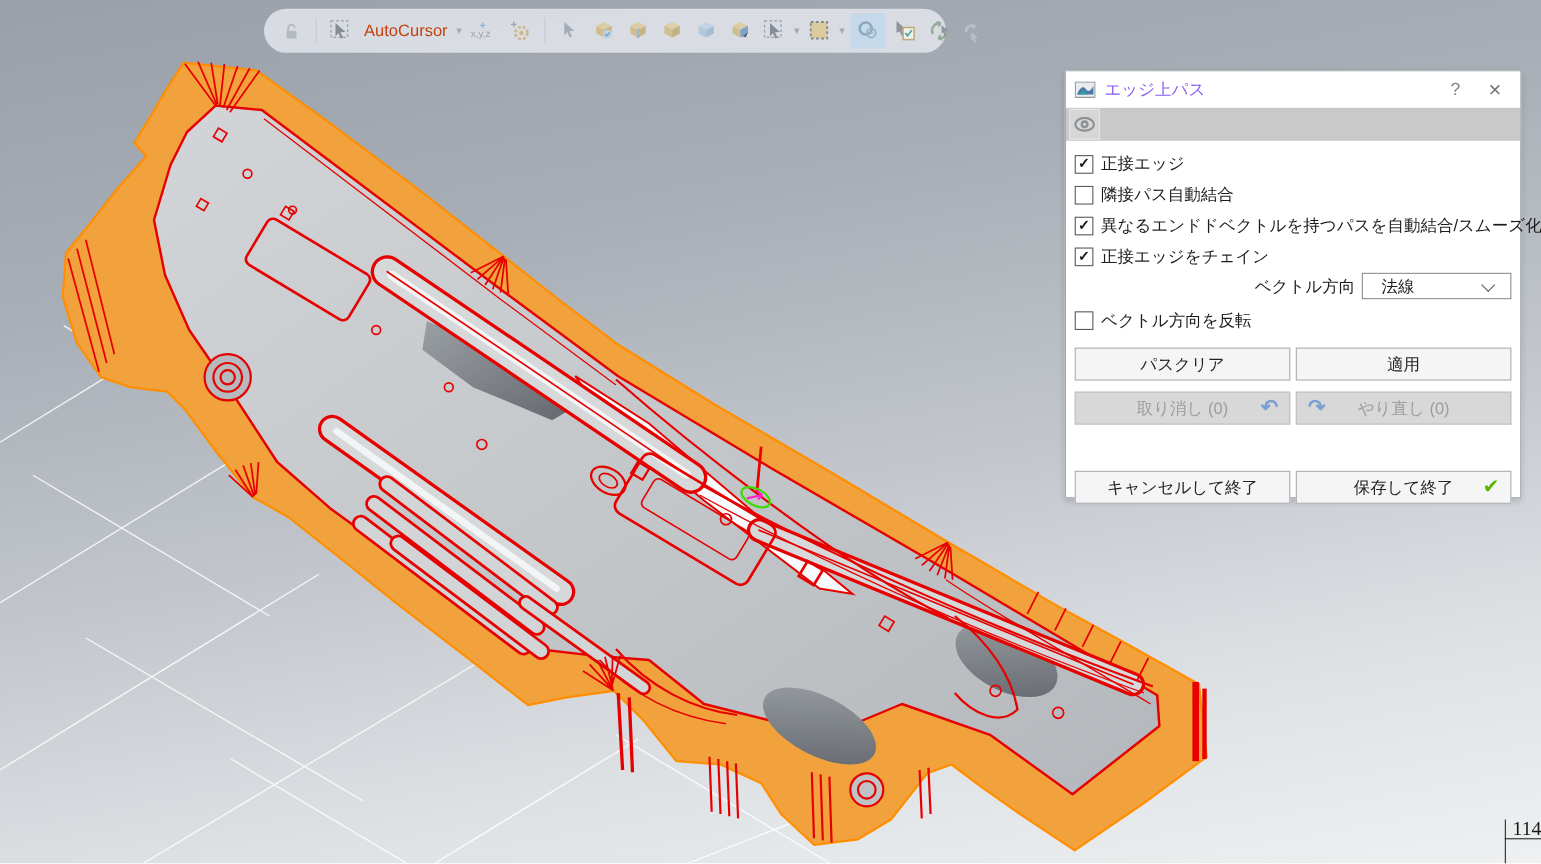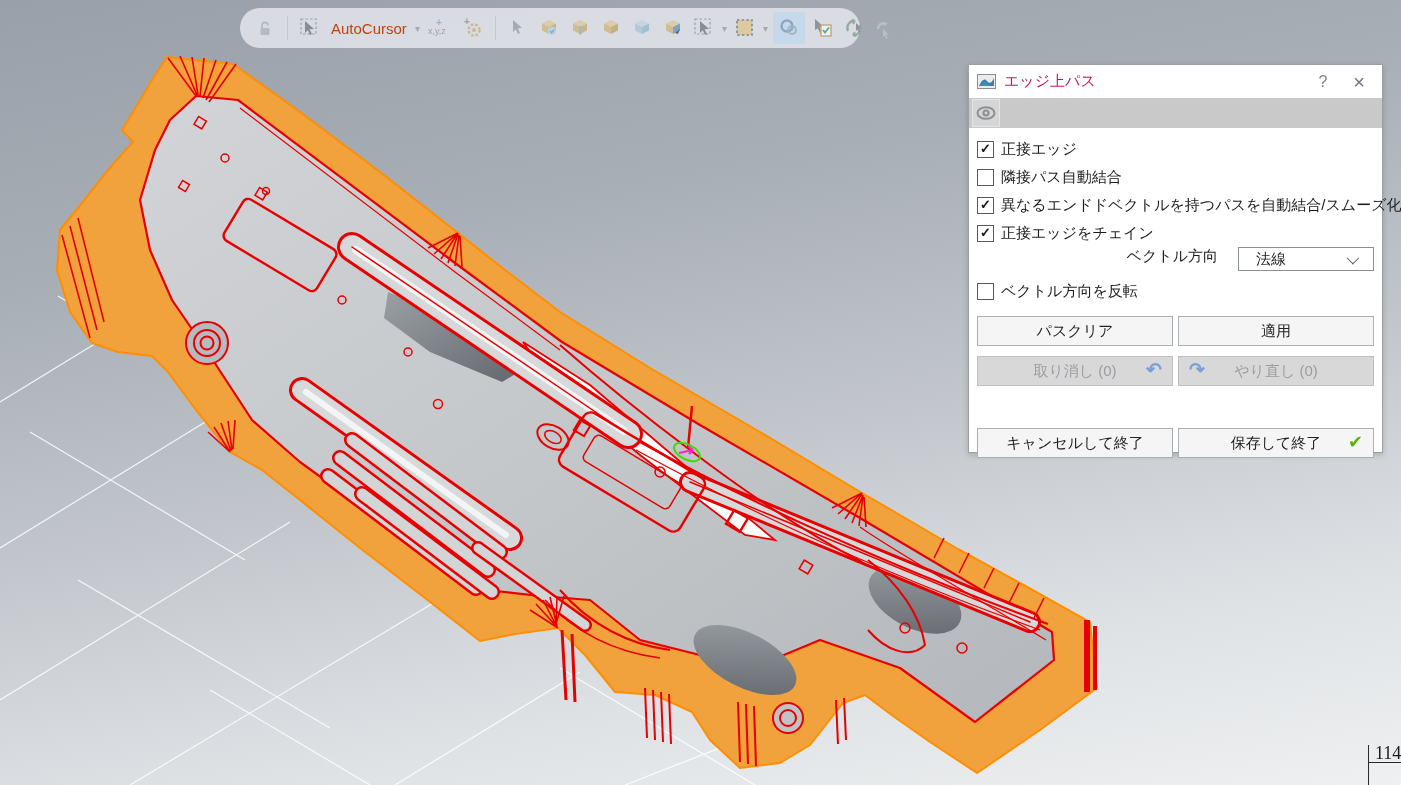--- a/index.html
+++ b/index.html
@@ -14,31 +14,31 @@
   .tb-item{display:flex;align-items:center;justify-content:center;width:26px;height:30px;flex:0 0 auto;}
   .tb-item.wide{width:auto;padding:0 2px;}
   .tb-sep{width:1px;height:24px;background:#c4c9cf;margin:0 4px;flex:0 0 auto;}
   .tb-label{color:#c2410c;font-size:15px;white-space:nowrap;padding:0 3px;}
   .tb-chevron{color:#a3aab3;font-size:10px;width:12px;text-align:center;}
   .tb-active{background:#c6d9ea;border-radius:3px;width:32px;height:32px;}
   
   .dialog{position:absolute;left:968px;top:64px;width:415px;height:389px;background:#ffffff;
     border:1px solid #9aa0a6;box-shadow:0 2px 6px rgba(0,0,0,0.18);box-sizing:border-box;font-size:15px;color:#1c1c1c;}
   .dlg-titlebar{height:33px;display:flex;align-items:center;padding:0 8px;gap:8px;background:#ffffff;}
-  .dlg-title{flex:1;color:#be185d;font-size:15px;}
+  .dlg-title{flex:1;color:#8b5cf6;font-size:15px;}
   .dlg-help{width:26px;text-align:center;color:#7d838a;font-size:16px;cursor:default;}
   .dlg-close{width:30px;text-align:center;color:#6f757c;font-size:20px;line-height:20px;cursor:default;}
   .dlg-strip{height:30px;background:#c9c9c9;display:flex;align-items:center;padding:0 3px;}
   .eye-btn{width:26px;height:26px;background:#d6d6d6;border:1px solid #e4e4e4;display:flex;align-items:center;justify-content:center;}
   .dlg-body{padding:7px 8px 0 8px;}
   .cb-row{height:28px;display:flex;align-items:center;gap:7px;}
   .cb-box{width:15px;height:15px;border:1px solid #59595c;background:#fff;font-size:13px;line-height:14px;
     text-align:center;color:#17171a;flex:0 0 auto;font-weight:bold;}
   .cb-label{white-space:nowrap;}
-  .combo-row{height:26px;display:flex;align-items:flex-start;justify-content:flex-end;gap:20px;}
+  .combo-row{height:26px;display:flex;align-items:center;justify-content:flex-end;gap:6px;}
   .combo{width:136px;height:24px;border:1px solid #8a8f94;background:#fff;display:flex;align-items:center;
     padding:0 17px;box-sizing:border-box;justify-content:space-between;}
   .combo-caret{width:8px;height:8px;border-right:1.6px solid #5a5f66;border-bottom:1.6px solid #5a5f66;
     transform:rotate(45deg) translateY(-2px);}
   .btn-grid{display:grid;grid-template-columns:1fr 1fr;gap:10px 5px;margin:11px 0 0 0;}
   .btn{height:28px;background:#f5f5f5;border:1px solid #abaeb3;display:flex;align-items:center;
     justify-content:center;font-size:15px;color:#232323;position:relative;}
   .btn.disabled{background:#d8d8d8;border-color:#c0c0c0;color:#9b9da0;}
   .arrow-blue{position:absolute;color:#7b9fd4;font-size:19px;font-weight:bold;top:1px;}
   .check-green{position:absolute;right:10px;color:#59b404;font-size:18px;top:2px;}

